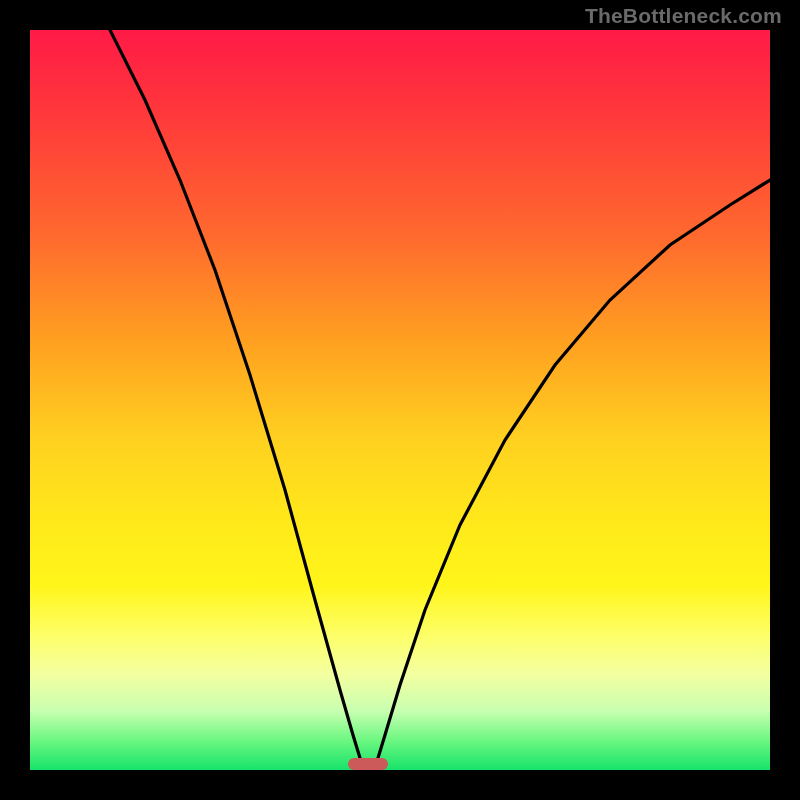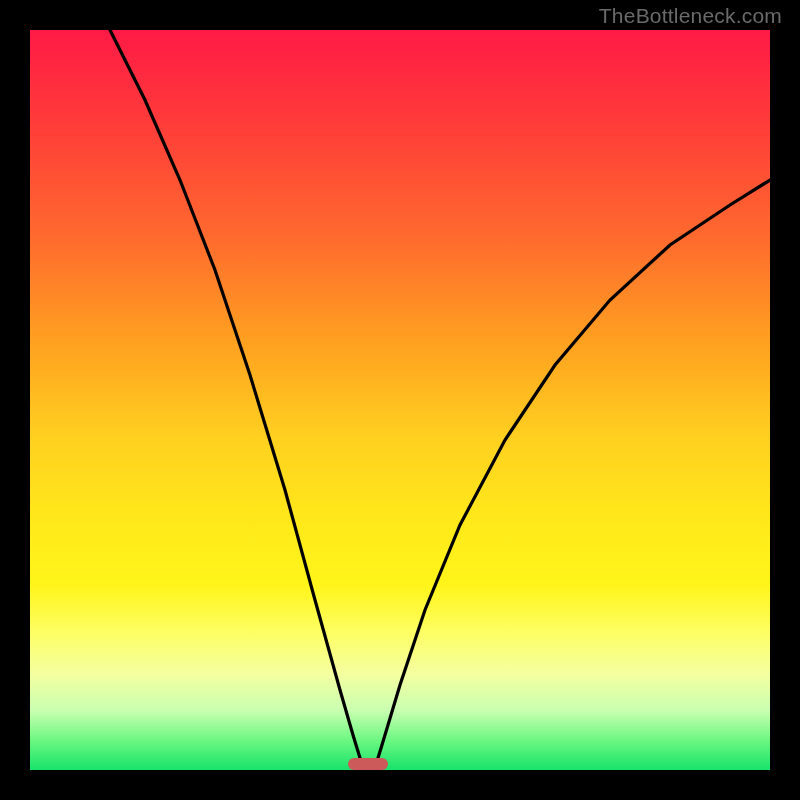--- a/index.html
+++ b/index.html
@@ -54,21 +54,21 @@
     position: absolute;
     background: #cc5a5a;
     border-radius: 6px;
   }
   .watermark {
     position: absolute;
     top: 4px;
     right: 18px;
     color: #6a6a6a;
     font-size: 21px;
-    font-weight: 400;
+    font-weight: 700;
     letter-spacing: 0.2px;
   }
 </style>
 </head>
 <body>
 
 <div class="frame">
 
   <div class="watermark">TheBottleneck.com</div>
 

